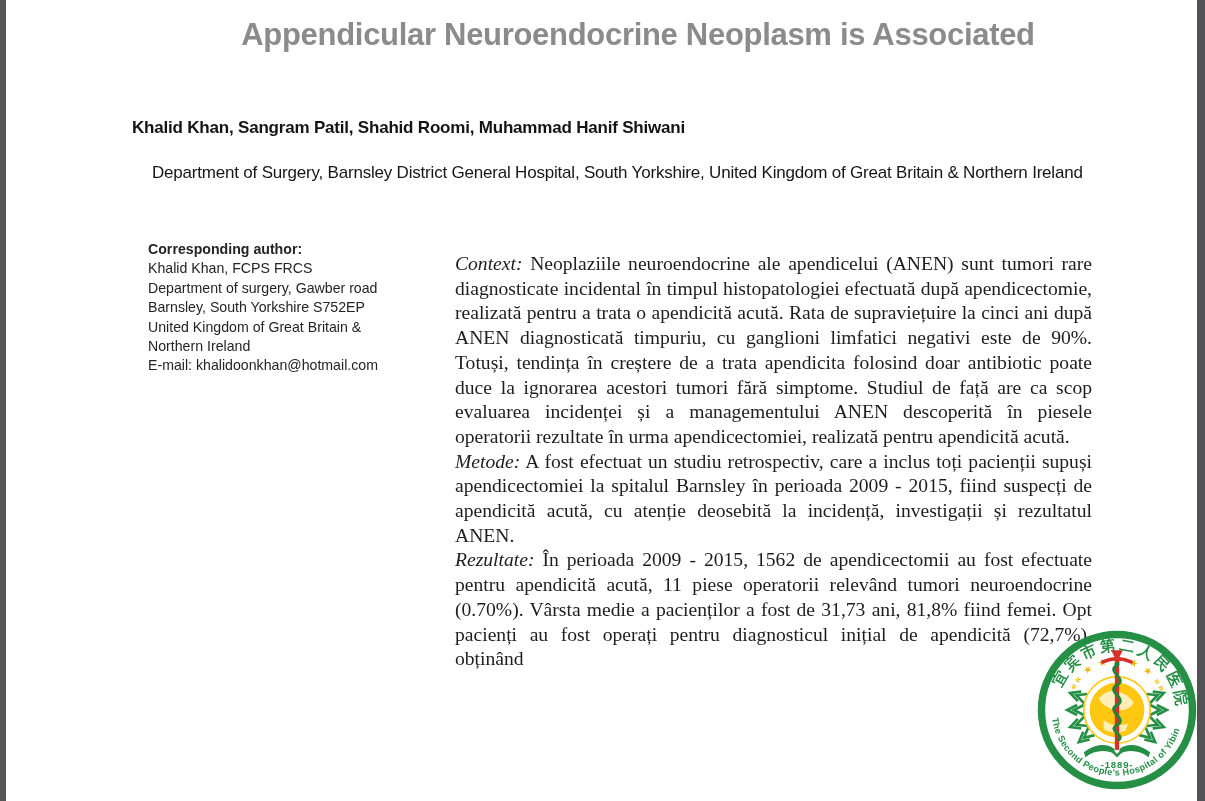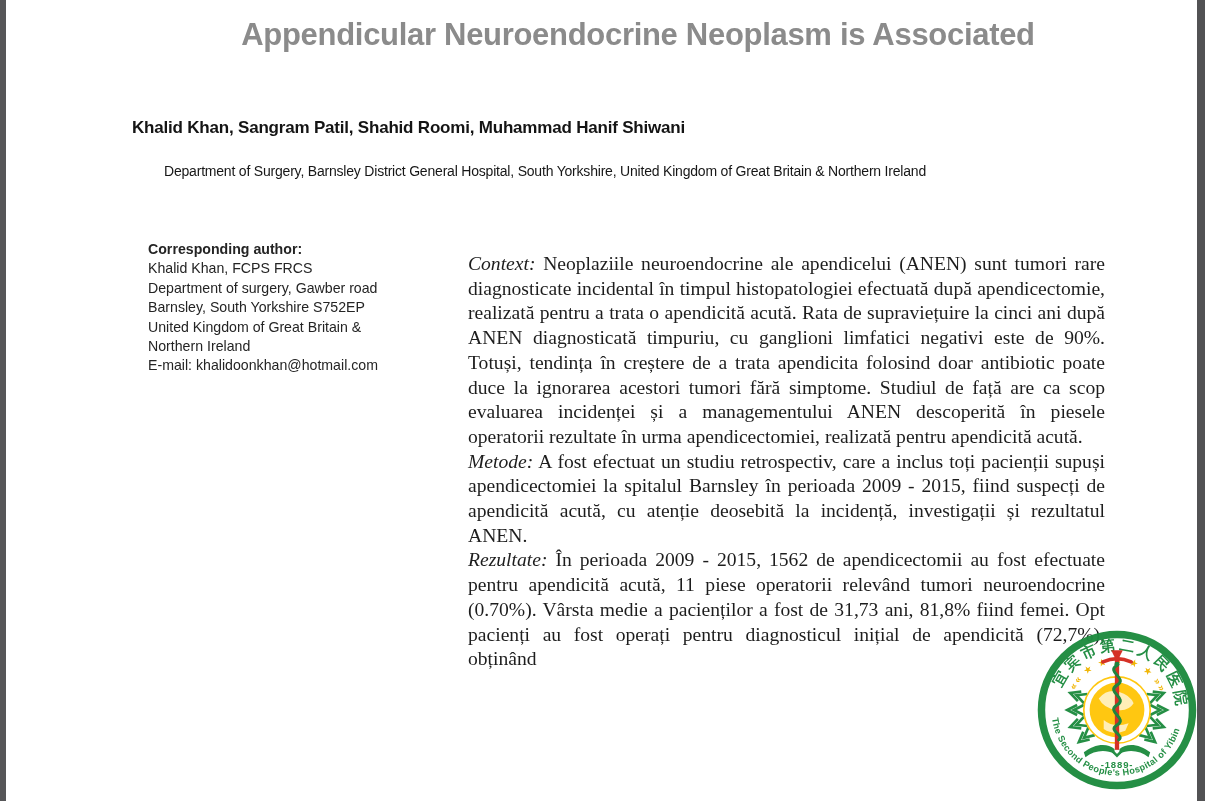--- a/index.html
+++ b/index.html
@@ -15,22 +15,22 @@
     position:absolute;left:148px;top:16px;width:980px;
     font-size:31px;font-weight:bold;color:#8b8b8b;line-height:37px;
     letter-spacing:-0.3px;
     text-align:center;
   }
   .authors{
     position:absolute;left:132px;top:118px;width:980px;
     font-size:17px;font-weight:bold;color:#141414;letter-spacing:-0.2px;
   }
   .affiliation{
-    position:absolute;left:164px;top:163px;width:1000px;
-    font-size:14px;color:#161616;letter-spacing:-0.2px;
+    position:absolute;left:152px;top:163px;width:1000px;
+    font-size:17px;color:#161616;letter-spacing:-0.2px;
   }
 
   .correspondence{
     position:absolute;left:148px;top:240px;width:250px;
     font-size:14.6px;line-height:19.4px;color:#242424;
     transform:scaleX(0.97);transform-origin:left top;
   }
   .correspondence .head{font-weight:bold;}
 
   .abstract{
@@ -41,21 +41,21 @@
     font-family:"Liberation Sans",sans-serif;
   }
   .ab-subtitle{
     margin-top:15px;width:637px;
     font-family:"Liberation Serif",serif;font-style:italic;font-weight:bold;
     font-size:20.5px;line-height:26px;color:#3c3c3c;
   }
   .ab-body{
     margin-top:14px;width:637px;
     font-family:"Liberation Serif",serif;font-size:19.6px;line-height:24.7px;
-    color:#1d1d1d;text-align:justify;margin-left:13px;
+    color:#1d1d1d;text-align:justify;
   }
   .ab-body p{margin:0;}
   .ab-body .plabel{font-style:italic;}
 
   .seal{
     position:absolute;left:1034px;top:627px;width:166px;height:166px;
     z-index:5;opacity:0.97;
   }
   .seal text{font-family:"Liberation Sans","DejaVu Sans",sans-serif;font-weight:bold;}
 </style>

